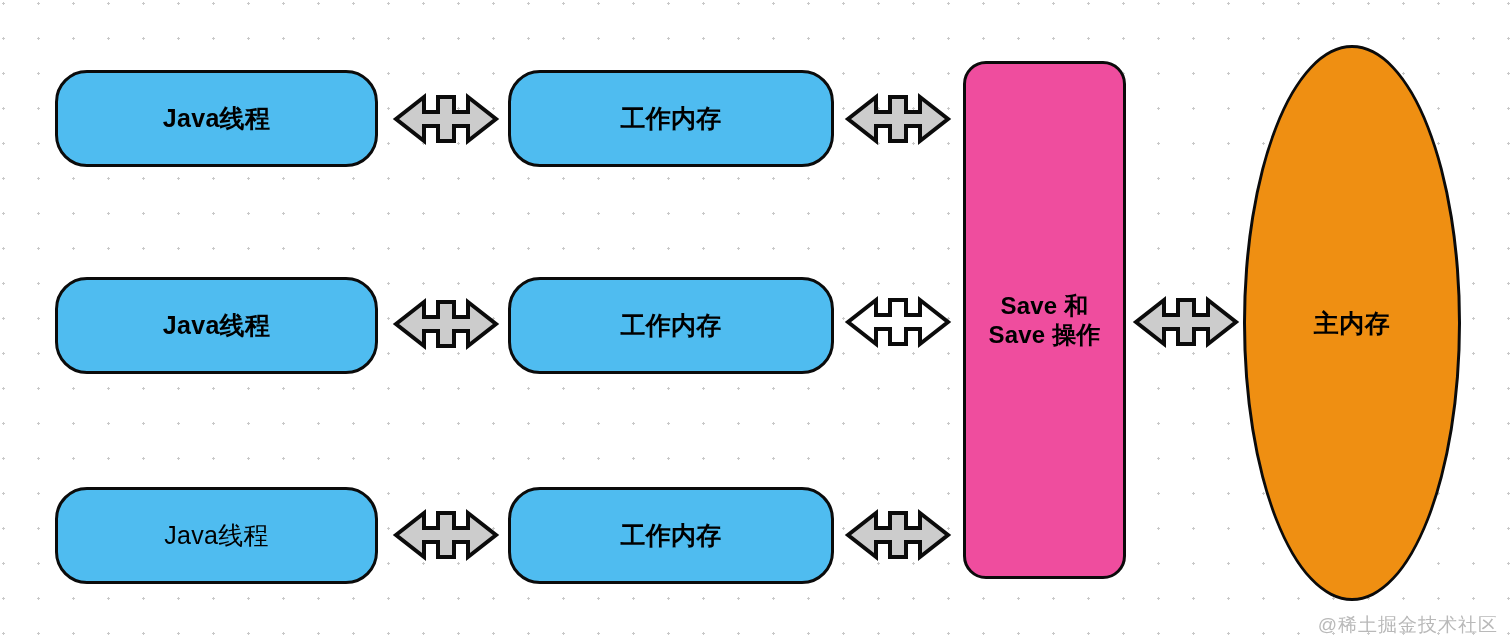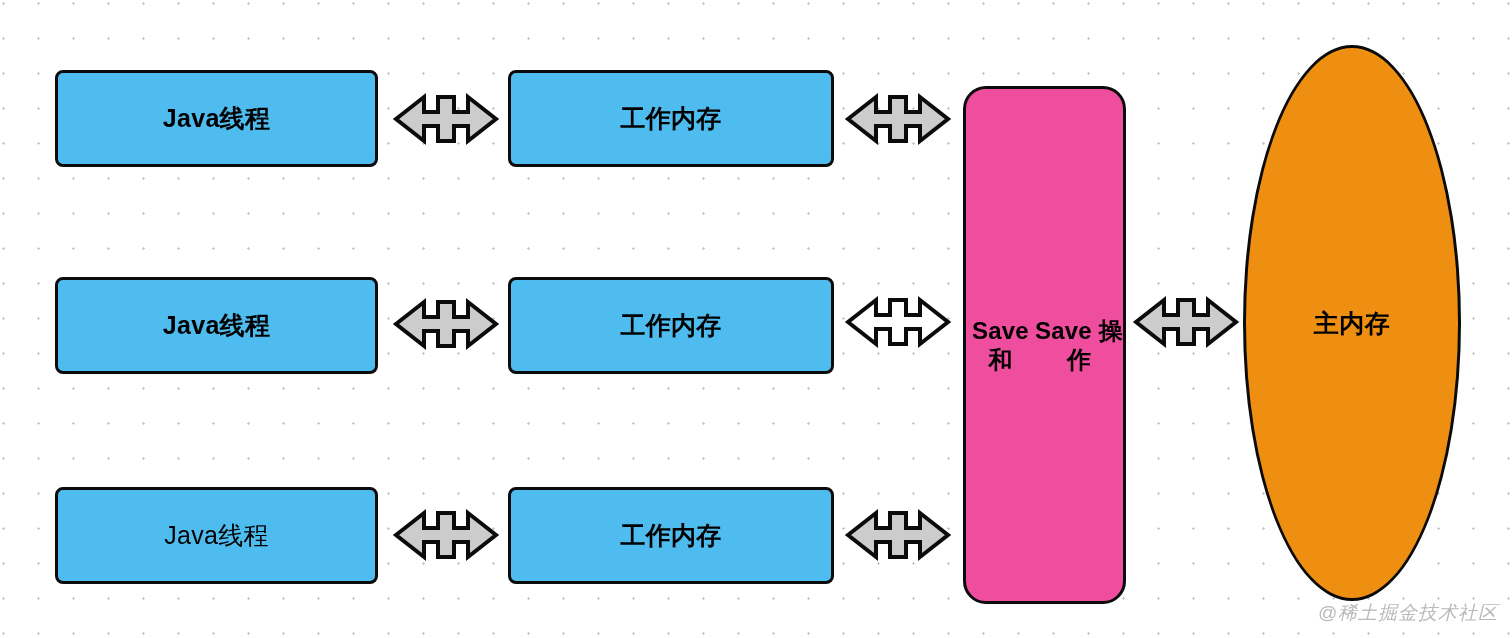--- a/index.html
+++ b/index.html
@@ -30,21 +30,21 @@
     align-items: center;
     justify-content: center;
     text-align: center;
     color: #000000;
     line-height: 1.22;
     user-select: none;
   }
 
   .rounded-box {
     border: 3px solid #0b0b0b;
-    border-radius: 8px;
+    border-radius: 32px;
     background: #4fbcf0;
     font-size: 25px;
     font-weight: 700;
     letter-spacing: 0.3px;
   }
   .rounded-box.thin {
     font-weight: 400;
   }
 
   .pink-box {
@@ -143,30 +143,30 @@
   <div class="node rounded-box" style="left:508px; top:487px; width:326px; height:97px;">
     <span>工作内存</span>
   </div>
 
   <div class="arrow" style="left:846px; top:504px;">
     <svg width="104" height="62" viewBox="0 0 104 62">
       <path d="M 2 31 L 30 9 L 30 24 L 44 24 L 44 9 L 60 9 L 60 24 L 74 24 L 74 9 L 102 31 L 74 53 L 74 38 L 60 38 L 60 53 L 44 53 L 44 38 L 30 38 L 30 53 Z" fill="#cccccc" stroke="#0b0b0b" stroke-width="4" stroke-linejoin="miter"></path>
     </svg>
   </div>
 
-  <div class="node pink-box" style="left:963px; top:61px; width:163px; height:518px; flex-direction:row;margin-top:25px;">
+  <div class="node pink-box" style="left:963px; top:61px; width:163px; height:518px; flex-direction:column;">
     <span>Save 和</span>
     <span>Save 操作</span>
   </div>
 
   <div class="arrow" style="left:1134px; top:291px;">
     <svg width="104" height="62" viewBox="0 0 104 62">
       <path d="M 2 31 L 30 9 L 30 24 L 44 24 L 44 9 L 60 9 L 60 24 L 74 24 L 74 9 L 102 31 L 74 53 L 74 38 L 60 38 L 60 53 L 44 53 L 44 38 L 30 38 L 30 53 Z" fill="#cccccc" stroke="#0b0b0b" stroke-width="4" stroke-linejoin="miter"></path>
     </svg>
   </div>
 
   <div class="node ellipse" style="left:1243px; top:45px; width:218px; height:556px;">
     <span>主内存</span>
   </div>
 
-  <div class="watermark" style="right:14px; bottom:12px;font-style:italic;">@稀土掘金技术社区</div>
+  <div class="watermark" style="right:14px; bottom:0;">@稀土掘金技术社区</div>
 
 </div>
 
 </body></html>

